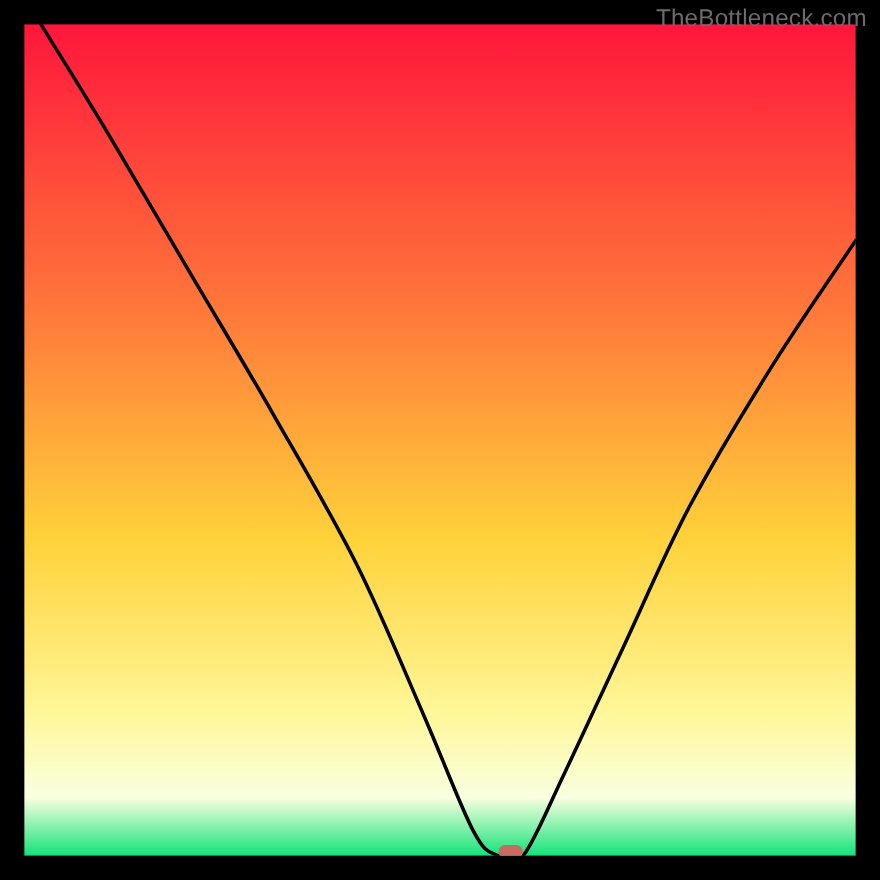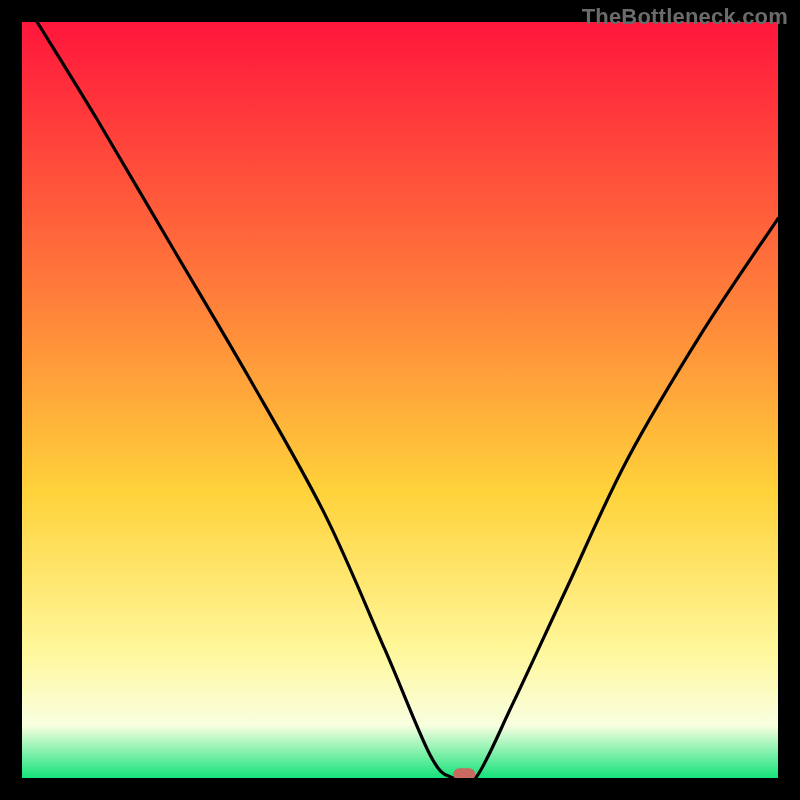--- a/index.html
+++ b/index.html
@@ -10,21 +10,21 @@
     background: #000;
     position: relative;
     font-family: Arial, Helvetica, sans-serif;
   }
   .watermark {
     position: absolute;
     top: 4px;
     right: 12px;
     color: #6b6b6b;
     font-size: 22px;
-    font-weight: 700;
+    font-weight: 400;
     letter-spacing: 0.2px;
     z-index: 10;
   }
   .plot-wrap {
     position: absolute;
     left: 22px;
     top: 22px;
     width: 756px;
     height: 756px;
     background: #000;

